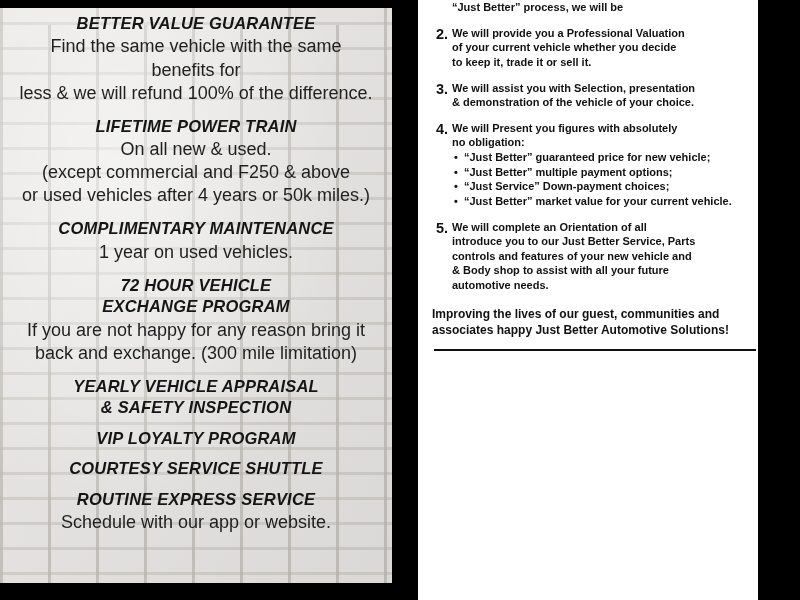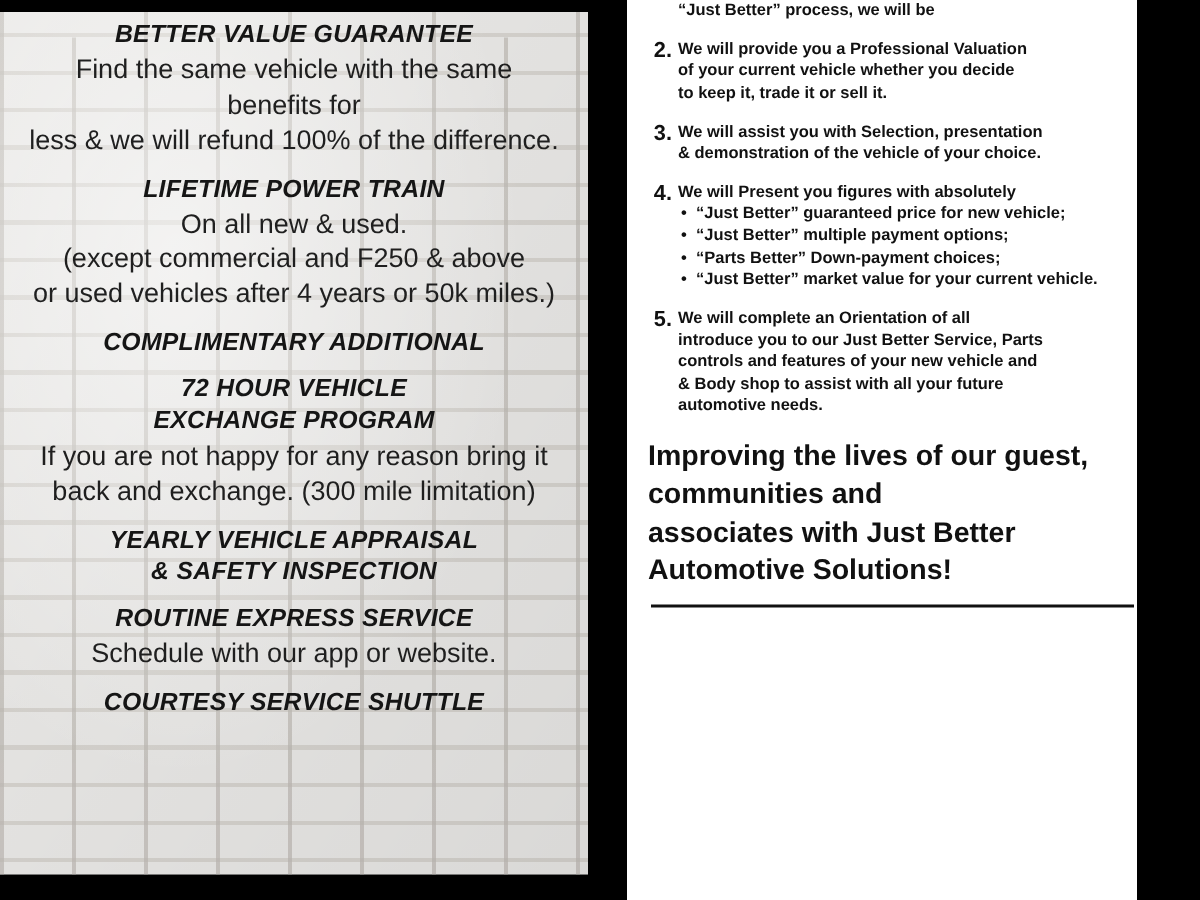--- a/index.html
+++ b/index.html
@@ -132,21 +132,21 @@
   }
   .promise-body .ln { display: block; }
   .bullets { margin-top: 15px; }
   .bullets .ln { padding-left: 12px; position: relative; font-weight: bold; }
   .bullets .ln::before {
     content: "•";
     position: absolute;
     left: 2px;
   }
   .closing {
-    font-size: 19px;
+    font-size: 12px;
     line-height: 1.33;
     font-weight: bold;
     margin-top: 14px;
     margin-bottom: 10px;
     color: #111;
   }
   .closing .ln { display: block; }
   .rule {
     height: 2px;
     background: #111;
@@ -178,44 +178,48 @@
       </div>
 
       <div class="benefit">
         <div class="benefit-title">LIFETIME POWER TRAIN</div>
         <div class="benefit-line">On all new &amp; used.</div>
         <div class="benefit-line">(except commercial and F250 &amp; above</div>
         <div class="benefit-line">or used vehicles after 4 years or 50k miles.)</div>
       </div>
 
       <div class="benefit">
-        <div class="benefit-title">COMPLIMENTARY ADDITIONAL</div>
+        <div class="benefit-title">COMPLIMENTARY MAINTENANCE</div>
+        <div class="benefit-line">1 year on used vehicles.</div>
       </div>
 
 
       <div class="benefit">
         <div class="benefit-title">72 HOUR VEHICLE</div>
         <div class="benefit-title">EXCHANGE PROGRAM</div>
         <div class="benefit-line">If you are not happy for any reason bring it</div>
         <div class="benefit-line">back and exchange. (300 mile limitation)</div>
       </div>
 
       <div class="benefit">
         <div class="benefit-title">YEARLY VEHICLE APPRAISAL</div>
         <div class="benefit-title">&amp; SAFETY INSPECTION</div>
       </div>
 
+      <div class="benefit">
+        <div class="benefit-title">VIP LOYALTY PROGRAM</div>
+      </div>
+
+      <div class="benefit">
+        <div class="benefit-title">COURTESY SERVICE SHUTTLE</div>
+      </div>
 
       <div class="benefit">
         <div class="benefit-title">ROUTINE EXPRESS SERVICE</div>
         <div class="benefit-line">Schedule with our app or website.</div>
-      </div>
-
-      <div class="benefit">
-        <div class="benefit-title">COURTESY SERVICE SHUTTLE</div>
       </div>
 
     </div>
   </div>
 
   <div class="gap"></div>
 
   <div class="right-panel">
     <div class="right-inner">
 
@@ -240,43 +244,44 @@
         <div class="promise-body">
           <span class="ln">We will assist you with Selection, presentation</span>
           <span class="ln">&amp; demonstration of the vehicle of your choice.</span>
         </div>
       </div>
 
       <div class="promise">
         <div class="promise-num">4.</div>
         <div class="promise-body">
           <span class="ln">We will Present you figures with absolutely</span>
+          <span class="ln">no obligation:</span>
           <span class="bullets">
             <span class="ln">“Just Better” guaranteed price for new vehicle;</span>
             <span class="ln">“Just Better” multiple payment options;</span>
-            <span class="ln">“Parts Better” Down-payment choices;</span>
+            <span class="ln">“Just Service” Down-payment choices;</span>
             <span class="ln">“Just Better” market value for your current vehicle.</span>
           </span>
         </div>
       </div>
 
       <div class="promise">
         <div class="promise-num">5.</div>
         <div class="promise-body">
           <span class="ln">We will complete an Orientation of all</span>
           <span class="ln">introduce you to our Just Better Service, Parts</span>
           <span class="ln">controls and features of your new vehicle and</span>
           <span class="ln">&amp; Body shop to assist  with all your future</span>
           <span class="ln">automotive needs.</span>
         </div>
       </div>
 
       <div class="closing">
         <span class="ln">Improving the lives of our guest, communities and</span>
-        <span class="ln">associates with Just Better Automotive Solutions!</span>
+        <span class="ln">associates happy Just Better Automotive Solutions!</span>
       </div>
 
       <div class="rule"></div>
 
     </div>
     <div class="right-edge-black"></div>
   </div>
 
 </div>
 

